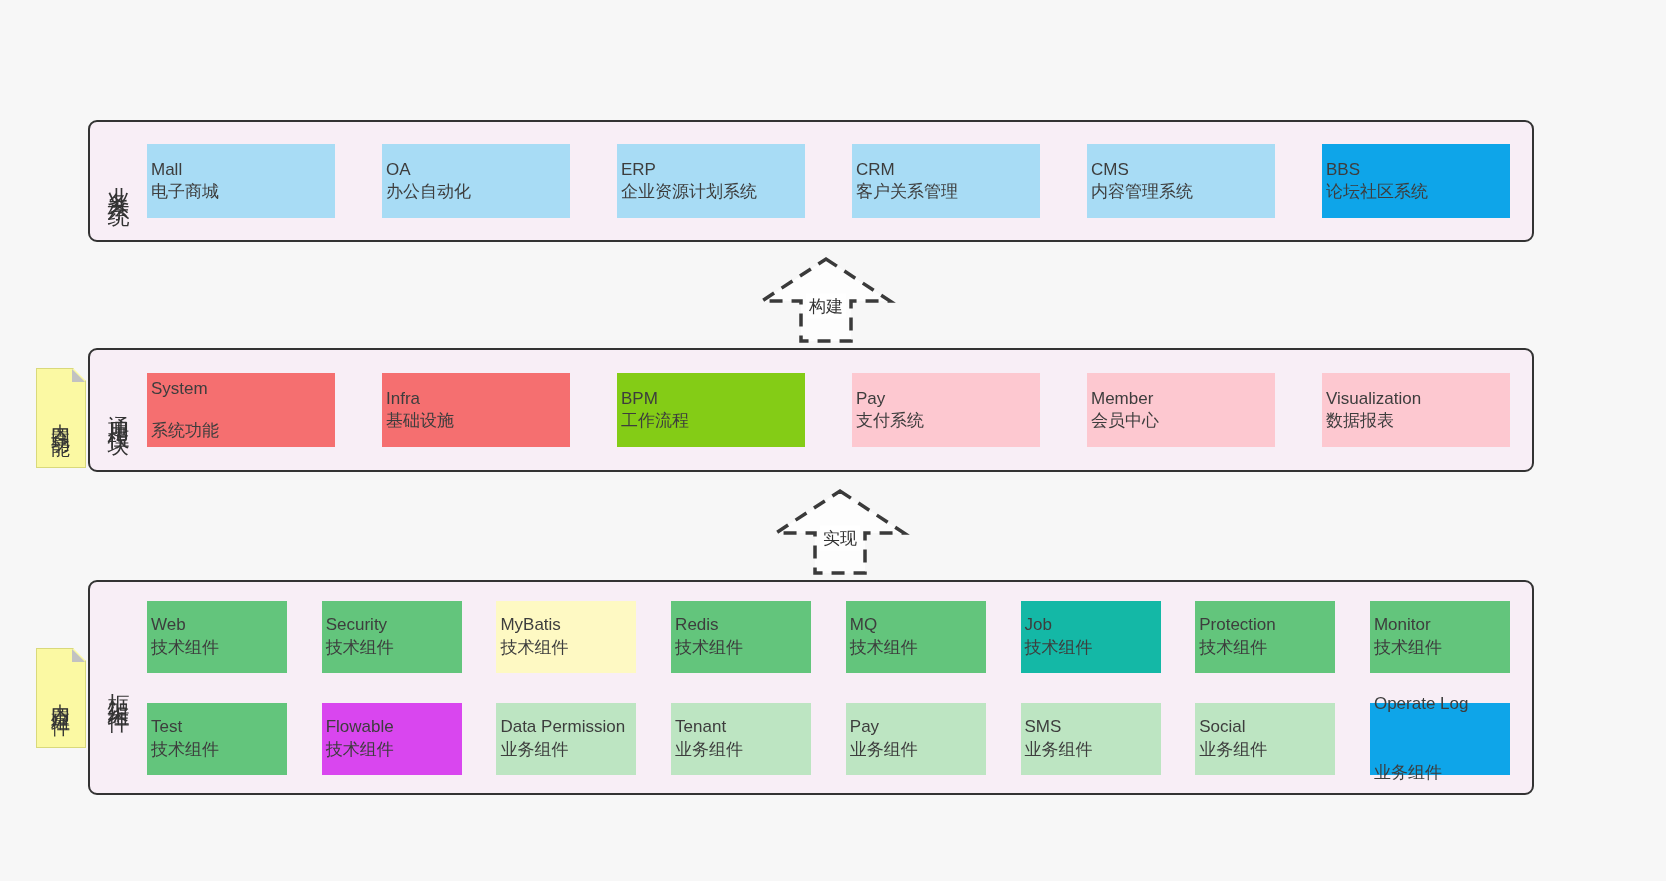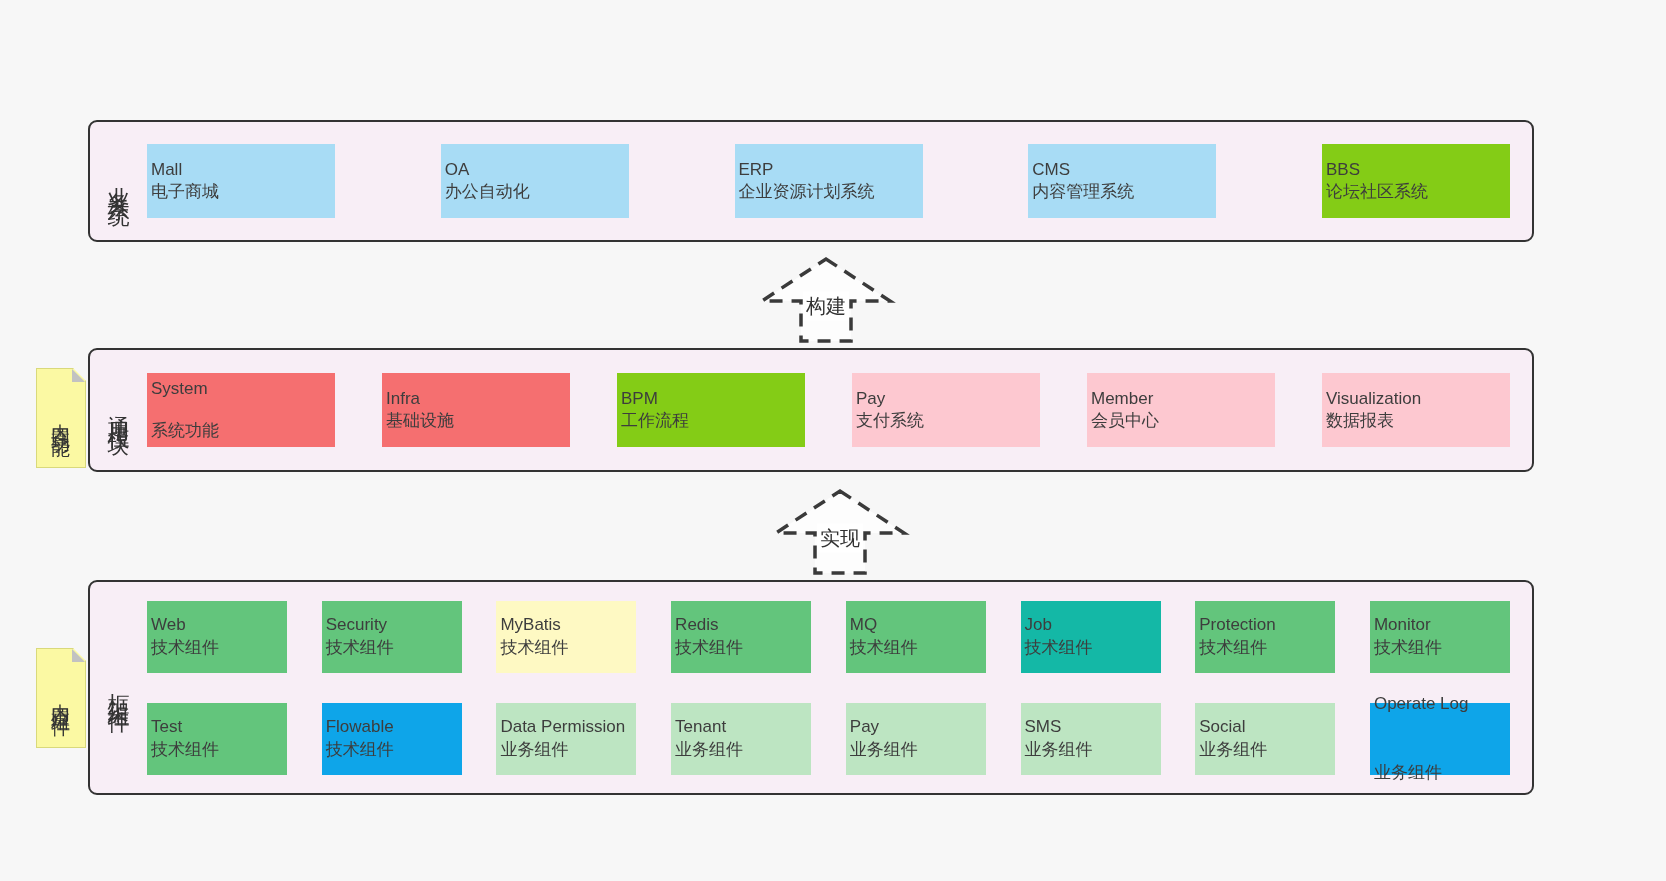--- a/index.html
+++ b/index.html
@@ -58,21 +58,21 @@
   .sticky-text{
     writing-mode:vertical-rl;text-orientation:upright;
     font-size:19px;letter-spacing:5px;color:#333;line-height:1;
   }
 
   
   .arrow-wrap{position:absolute;width:140px;height:88px;z-index:0;}
   .arrow-wrap svg{display:block;}
   .arrow-label{
     position:absolute;left:50%;top:50px;transform:translate(-50%,-50%);
-    background:#ffffff;padding:1px 3px;font-size:20px;color:#333;white-space:nowrap;
+    background:#ffffff;padding:1px 3px;font-size:17px;color:#333;white-space:nowrap;
   }
 </style>
 </head>
 <body>
 
 <div class="canvas">
 
   <div class="sticky" style="left:36px;top:368px;">
     <div class="sticky-fold"></div>
     <span class="sticky-text">内置功能</span>
@@ -95,24 +95,28 @@
           </div>
           <div class="box" style="background: rgb(168, 220, 245);">
             <div>OA</div>
             <div>办公自动化</div>
           </div>
           <div class="box" style="background: rgb(168, 220, 245);">
             <div>ERP</div>
             <div>企业资源计划系统</div>
           </div>
           <div class="box" style="background: rgb(168, 220, 245);">
+            <div>CRM</div>
+            <div>客户关系管理</div>
+          </div>
+          <div class="box" style="background: rgb(168, 220, 245);">
             <div>CMS</div>
             <div>内容管理系统</div>
           </div>
-          <div class="box" style="background: #84cc16;">
+          <div class="box" style="background: #0ea5e9;">
             <div>BBS</div>
             <div>论坛社区系统</div>
           </div>
         </div>
       </div>
   </div>
 
   <div class="arrow-wrap" style="left:756px;top:256px;">
     <svg width="140" height="88" viewBox="0 0 140 88">
       <path d="M70 3 L134 45 L95 45 L95 85 L45 85 L45 45 L6 45 Z" fill="#fdfdfd" stroke="#3a3a3a" stroke-width="3.5" stroke-dasharray="13 9" stroke-linejoin="miter"></path>
@@ -198,21 +202,21 @@
           <div class="box" style="background: rgb(99, 197, 124);">
             <div>Monitor</div>
             <div>技术组件</div>
           </div>
         </div>
         <div class="row cols8">
           <div class="box" style="background: rgb(99, 197, 124);">
             <div>Test</div>
             <div>技术组件</div>
           </div>
-          <div class="box" style="background: #0ea5e9;">
+          <div class="box" style="background: #d946ef;">
             <div>Flowable</div>
             <div>技术组件</div>
           </div>
           <div class="box" style="background: rgb(189, 229, 194);">
             <div>Data Permission</div>
             <div>业务组件</div>
           </div>
           <div class="box" style="background: rgb(189, 229, 194);">
             <div>Tenant</div>
             <div>业务组件</div>

